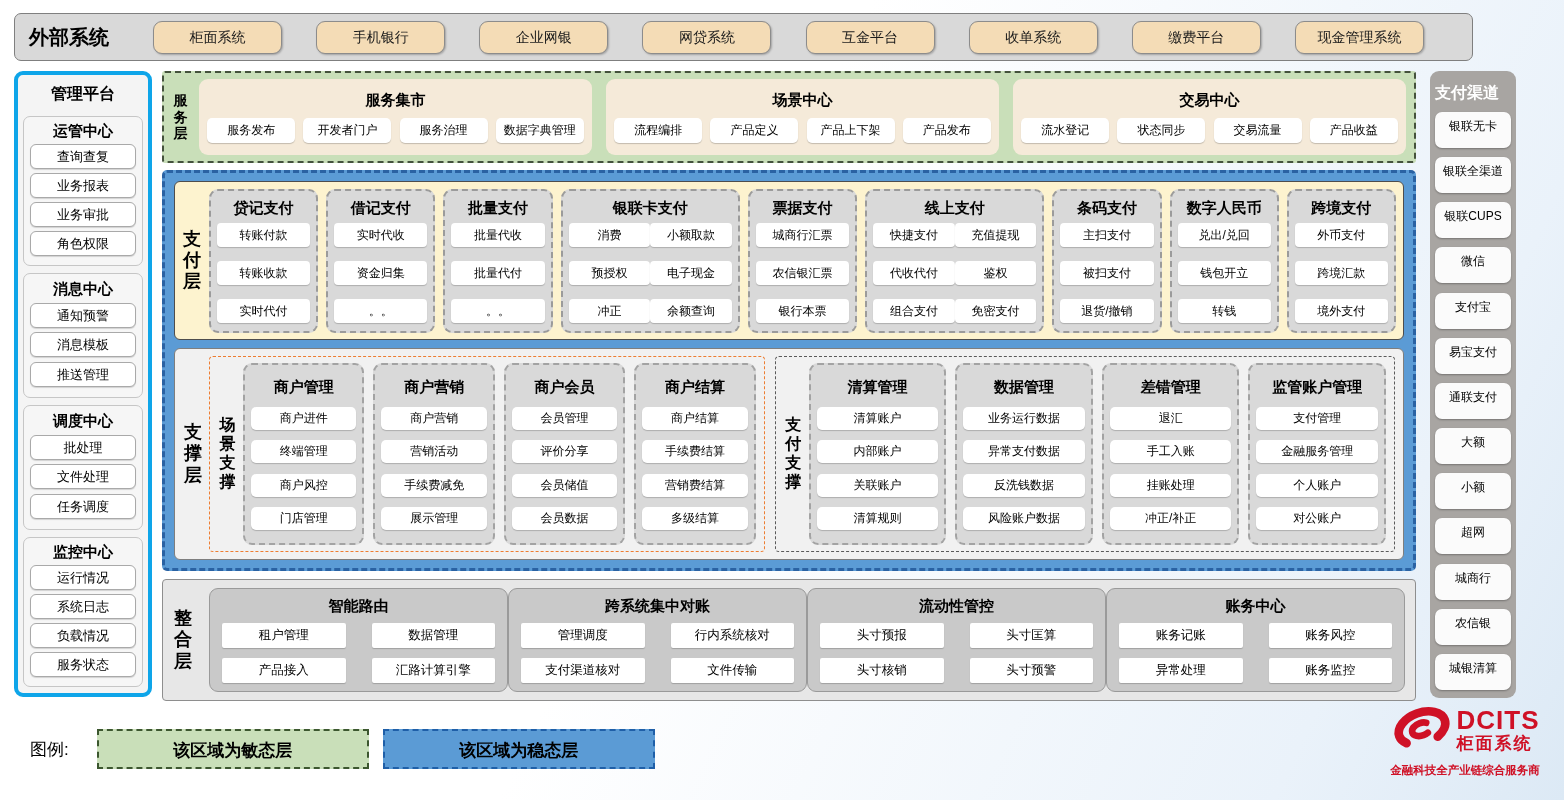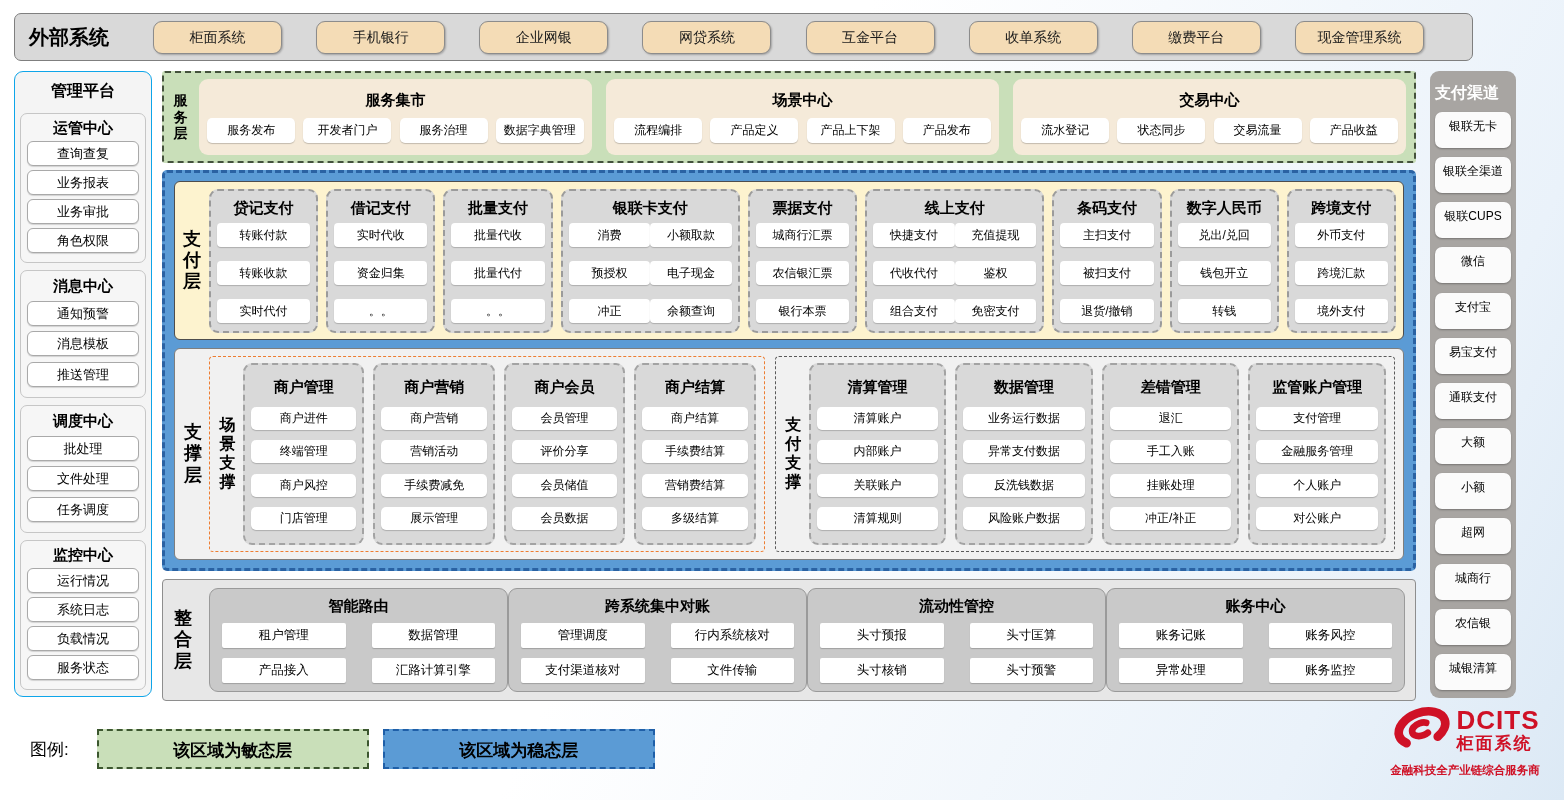--- a/index.html
+++ b/index.html
@@ -20,21 +20,21 @@
   .ext-items{flex:1;display:flex;justify-content:space-evenly;align-items:center;}
   .ext-btn{
     width:127px;height:31px;line-height:31px;text-align:center;
     background:#f4dcb6;border:1px solid #8c8c8c;border-radius:9px;
     font-size:14px;color:#1a1a1a;box-shadow:1px 1px 2px rgba(0,0,0,.25);
   }
 
   
   .left-sidebar{
     position:absolute;left:14px;top:71px;width:138px;height:626px;box-sizing:border-box;
-    background:#f4f4f4;border:1px solid #0ea5e9;border-radius:9px;padding:6px 5px;
+    background:#f4f4f4;border:4px solid #0ea5e9;border-radius:9px;padding:6px 5px;
     display:flex;flex-direction:column;
   }
   .left-title{font-size:16px;font-weight:bold;text-align:center;padding:3px 0 4px;}
   .side-group{
     background:#f6f6f6;border:1px solid #c6c6c6;border-radius:7px;
     padding:4px 5px 7px;margin-top:7px;flex:1;display:flex;flex-direction:column;justify-content:space-evenly;
   }
   .side-group-title{font-size:15px;font-weight:bold;text-align:center;padding:1px 0;}
   .side-btn{
     background:#fff;border:1px solid #a9a9a9;border-radius:6px;

